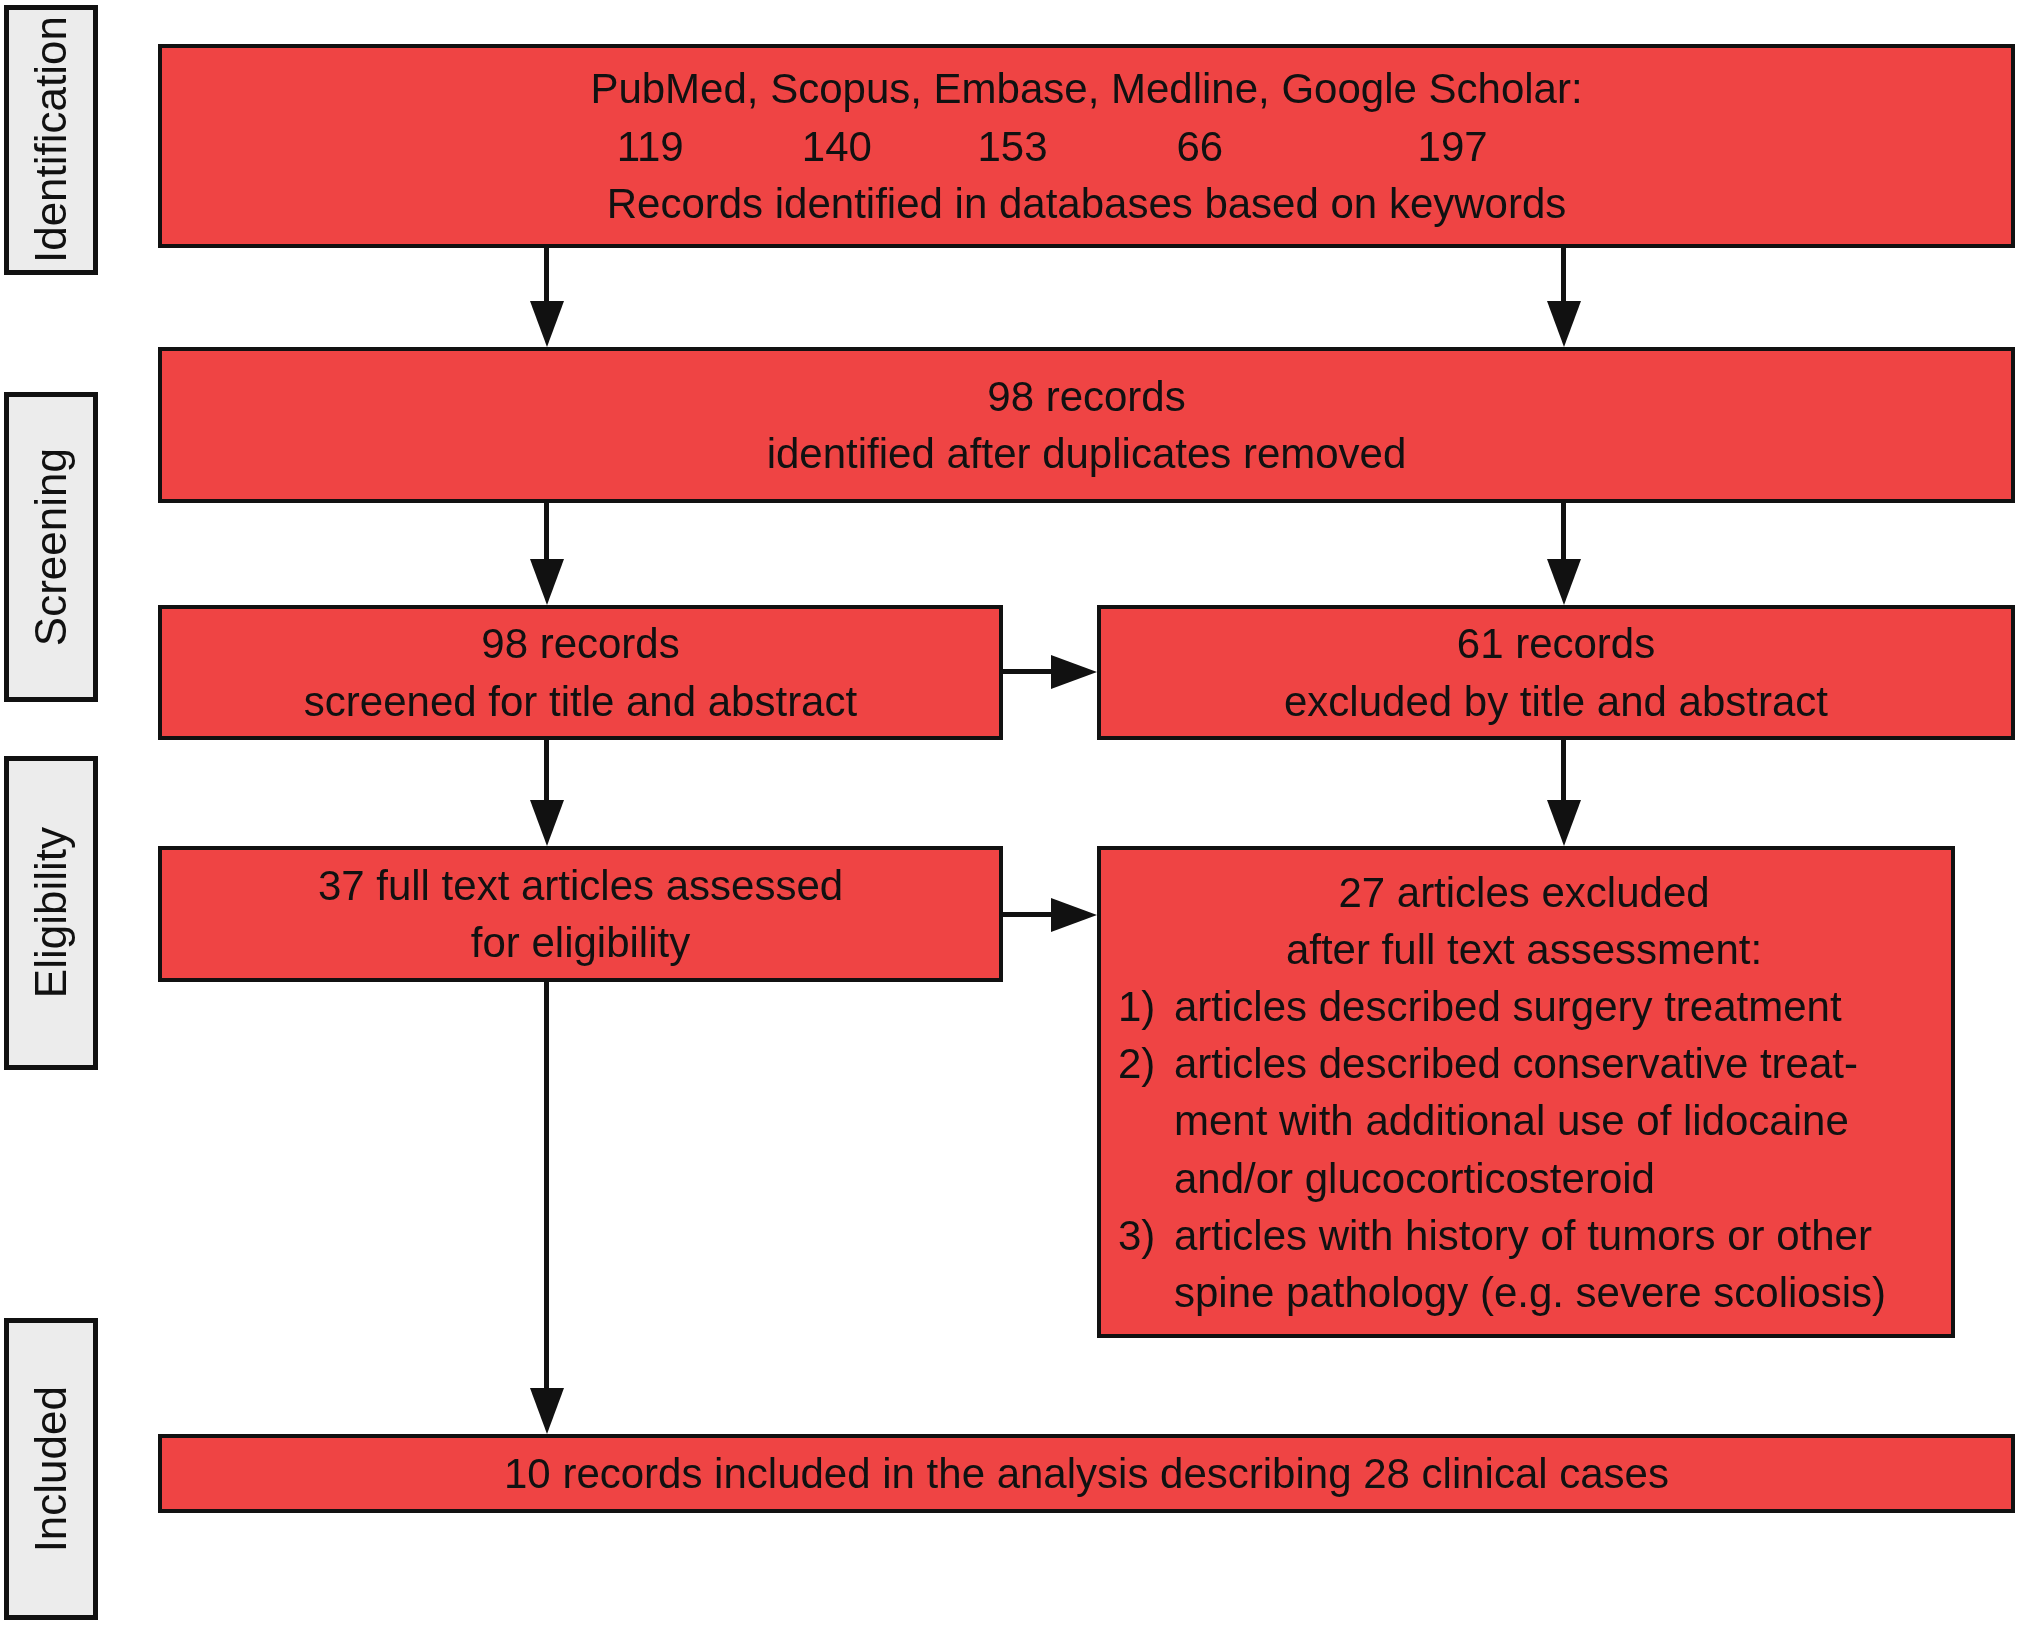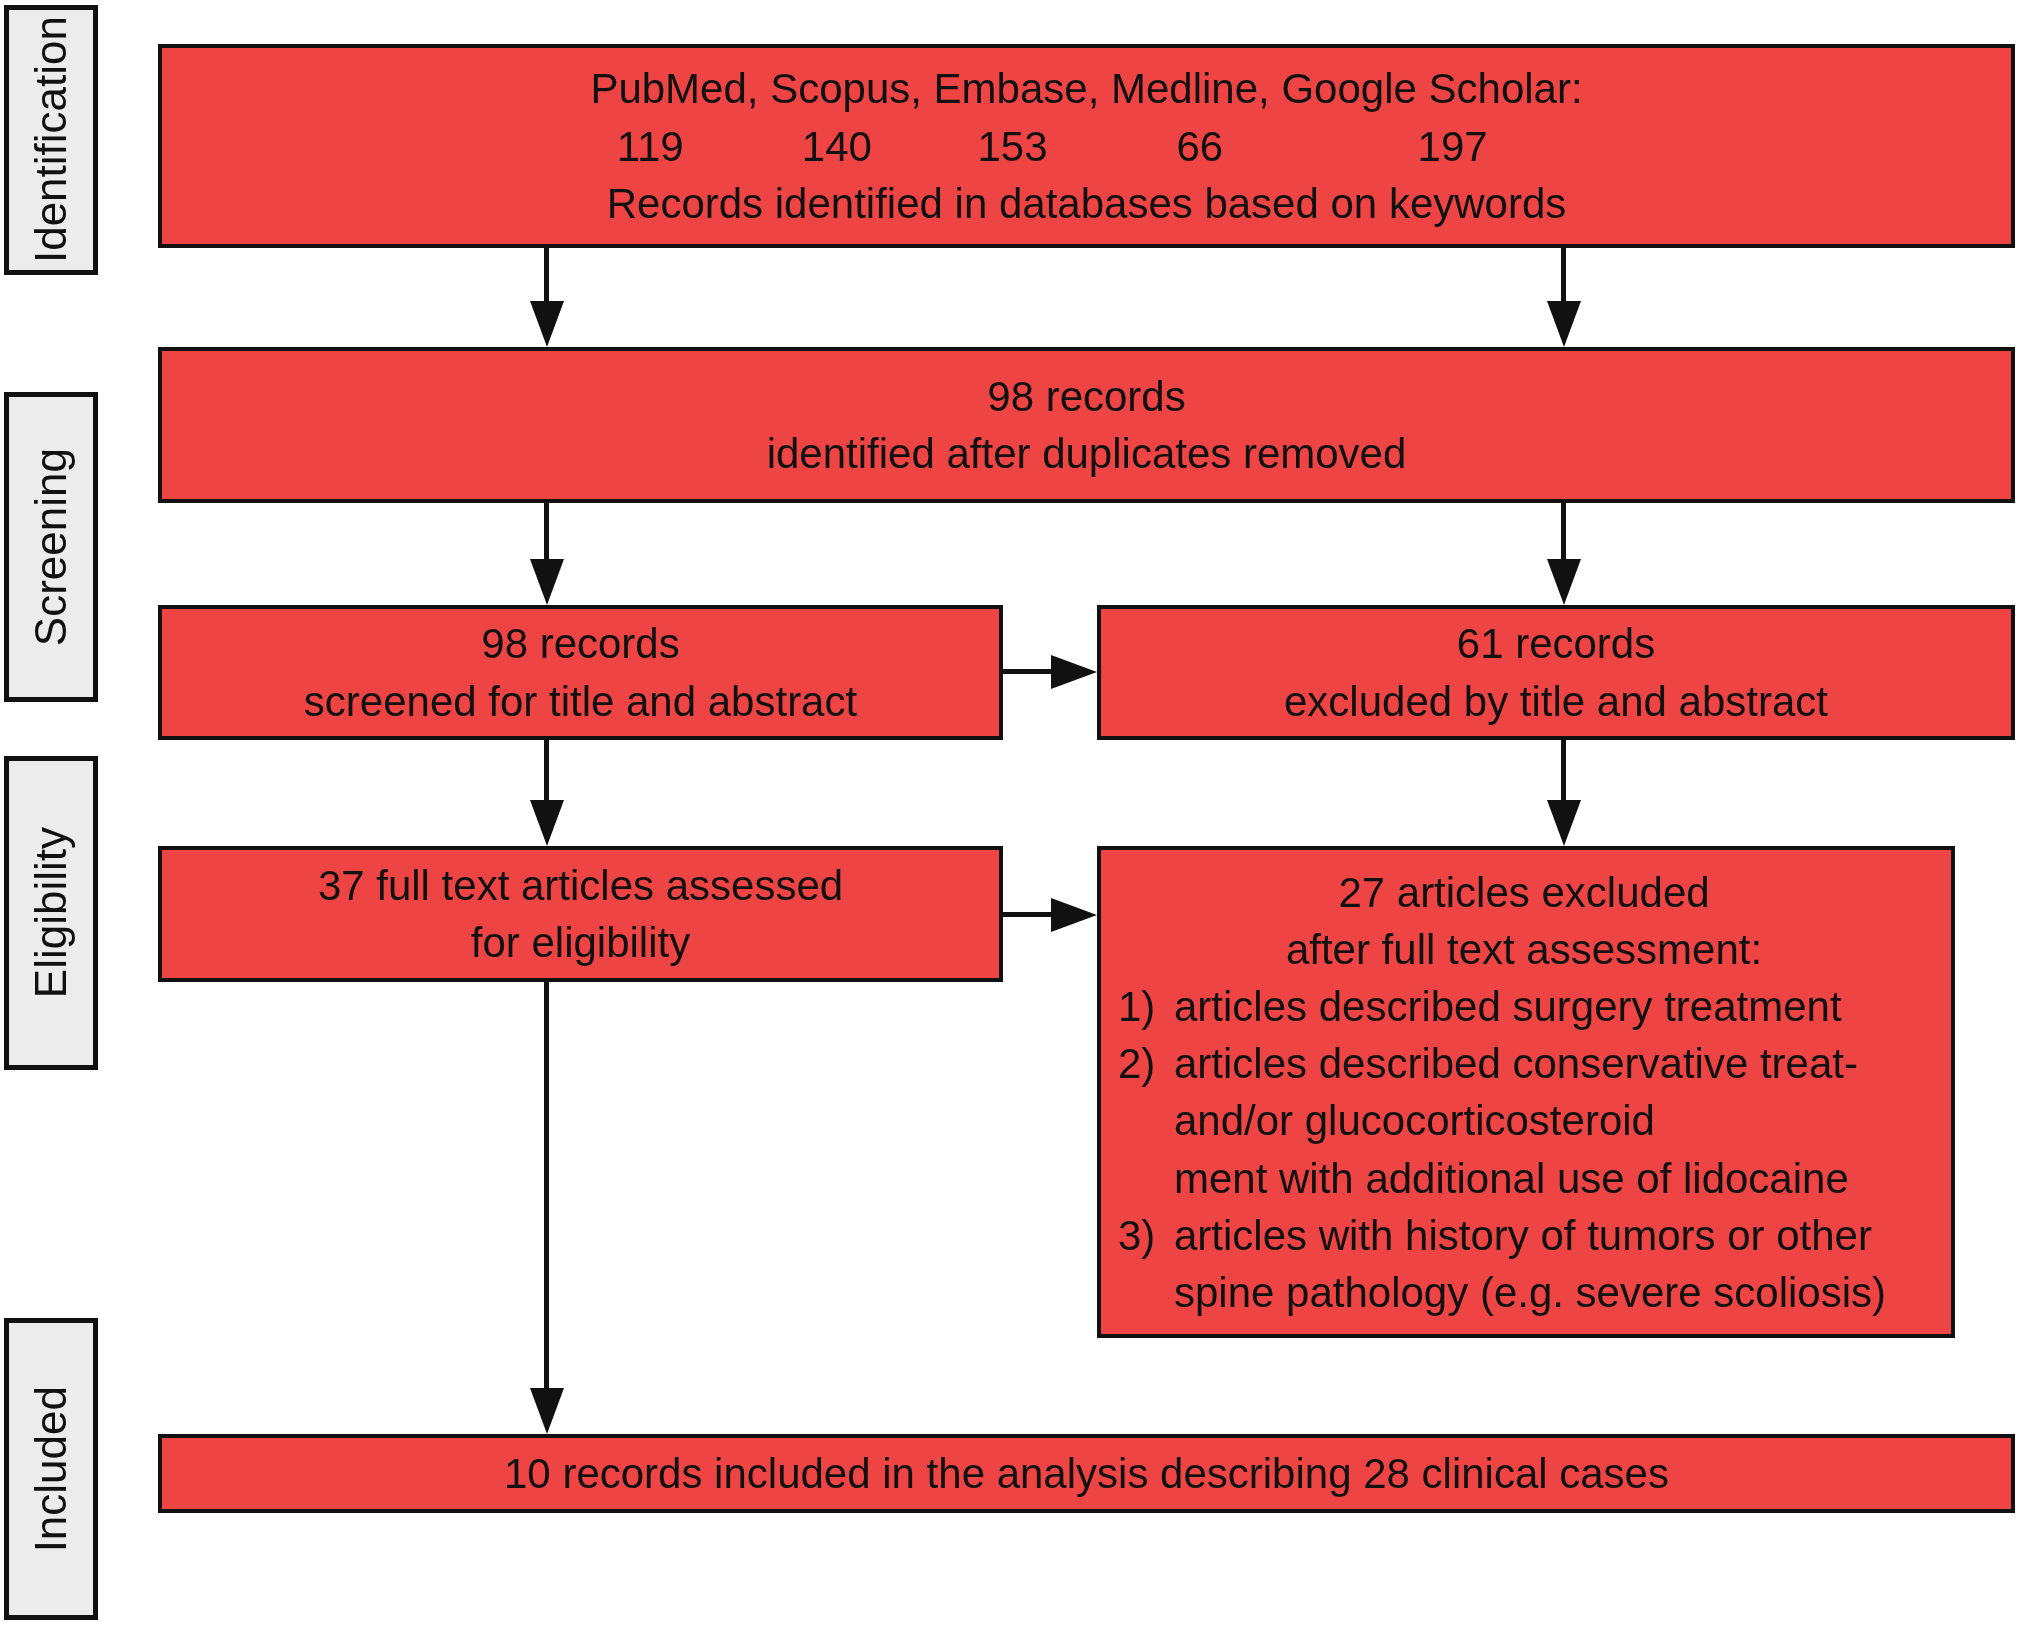--- a/index.html
+++ b/index.html
@@ -120,25 +120,25 @@
     <div class="xrow">
       <span class="xmark">1)</span>
       <span class="xtext">articles described surgery treatment</span>
     </div>
     <div class="xrow">
       <span class="xmark">2)</span>
       <span class="xtext">articles described conservative treat-</span>
     </div>
     <div class="xrow">
       <span class="xmark"></span>
-      <span class="xtext">and/or glucocorticosteroid</span>
+      <span class="xtext">ment with additional use of lidocaine</span>
     </div>
     <div class="xrow">
       <span class="xmark"></span>
-      <span class="xtext">ment with additional use of lidocaine</span>
+      <span class="xtext">and/or glucocorticosteroid</span>
     </div>
     <div class="xrow">
       <span class="xmark">3)</span>
       <span class="xtext">articles with history of tumors or other</span>
     </div>
     <div class="xrow">
       <span class="xmark"></span>
       <span class="xtext">spine pathology (e.g. severe scoliosis)</span>
     </div>
   </div>

